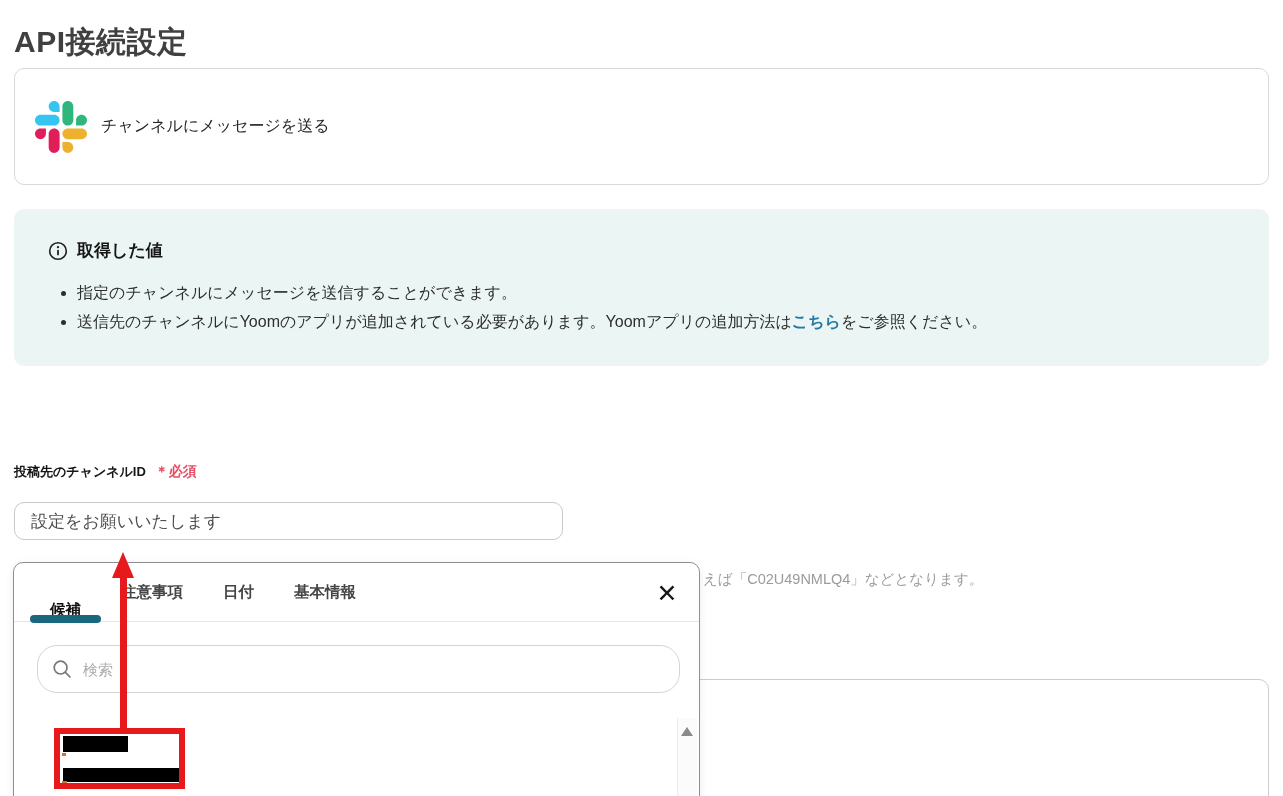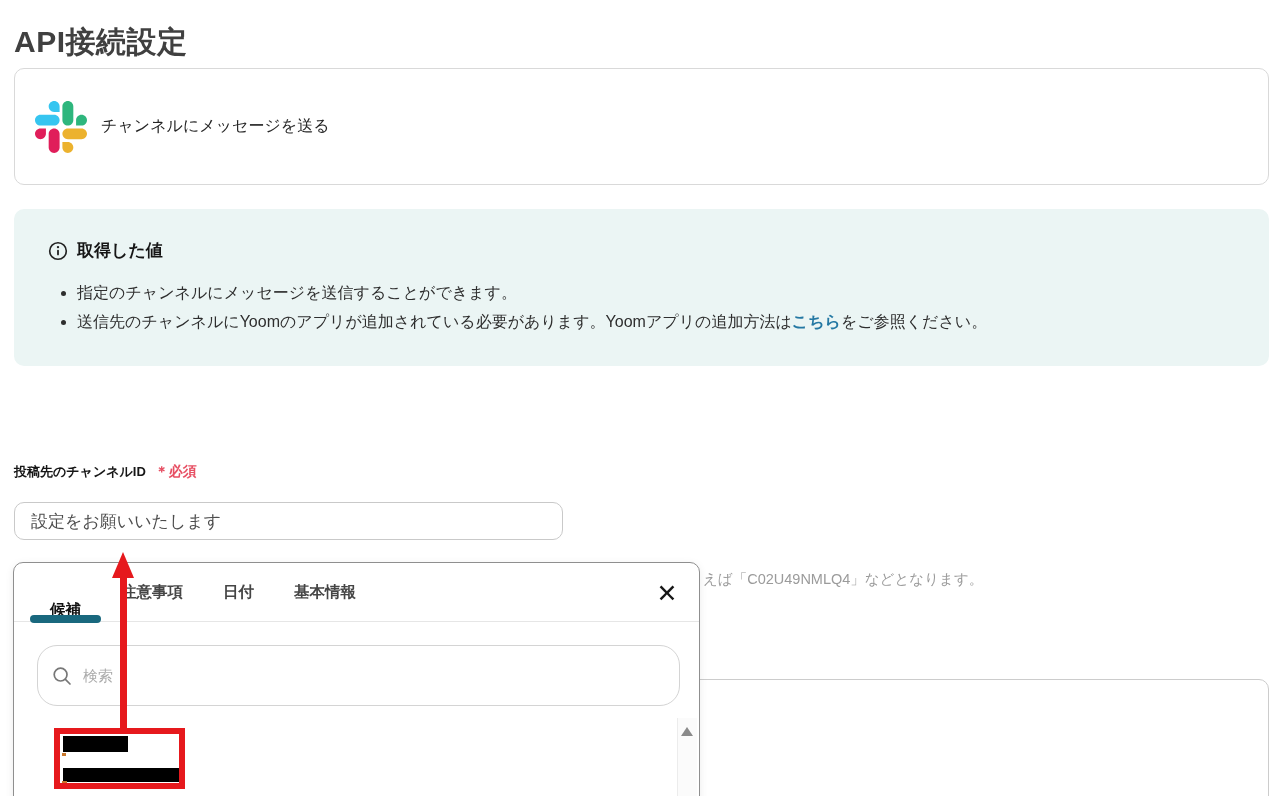--- a/index.html
+++ b/index.html
@@ -44,21 +44,21 @@
          box-shadow:0 2px 8px rgba(0,0,0,0.08);}
   .tabbar{position:absolute;left:0;top:0;right:0;height:59px;border-bottom:1px solid #e6e6e6;
           display:flex;align-items:center;padding-left:16px;box-sizing:border-box;}
   .tab{position:relative;height:100%;display:flex;align-items:center;padding:0 20px;
        font-size:15.5px;font-weight:600;color:#454545;cursor:pointer;}
   .tab.active{color:#121212;font-weight:700;align-items:flex-end;}
   .tab.active::after{content:"";position:absolute;left:0;right:0;bottom:-2px;height:8px;
                      border-radius:5px;background:#19687e;}
   .close-btn{position:absolute;right:16px;top:14px;width:32px;height:32px;border:none;background:none;
              font-size:25px;line-height:32px;color:#161616;cursor:pointer;padding:0;text-align:center;}
-  .search-wrap{position:absolute;left:23px;top:82px;width:643px;height:61px;border:1px solid #d4d4d4;
+  .search-wrap{position:absolute;left:23px;top:82px;width:643px;height:48px;border:1px solid #d4d4d4;
                border-radius:20px;box-sizing:border-box;display:flex;align-items:center;padding:16px 14px;gap:9px;background:#fff;}
   .search-input{border:none;outline:none;flex:1;font-size:15px;color:#333;font-family:inherit;background:transparent;}
   .search-input::placeholder{color:#ababab;}
   .redacted-1{position:absolute;left:49px;top:173px;width:65px;height:16px;background:#000;}
   .redacted-2{position:absolute;left:49px;top:205px;width:117px;height:14px;background:#000;}
   .residue-a{position:absolute;left:48px;top:190px;width:4px;height:3px;background:#c8772b;}
   .residue-b{position:absolute;left:48px;top:218px;width:5px;height:3px;background:#c8772b;}
   .residue-c{position:absolute;left:166px;top:212px;width:3px;height:4px;background:#4a7dc9;}
   .scrollbar{position:absolute;right:2px;top:155px;width:19px;height:84px;background:#fbfbfb;
              border-left:1px solid #ececec;cursor:pointer;}

